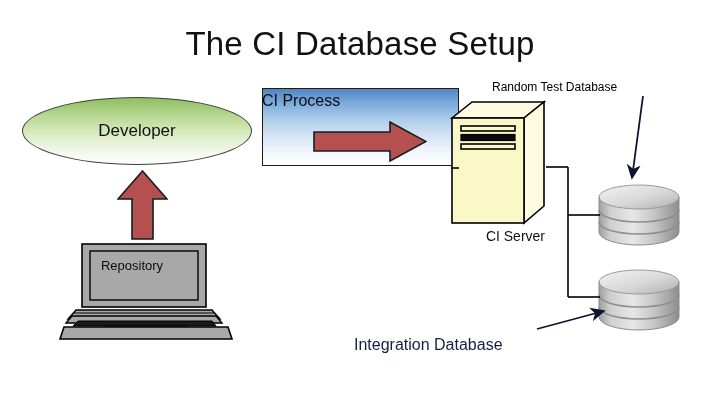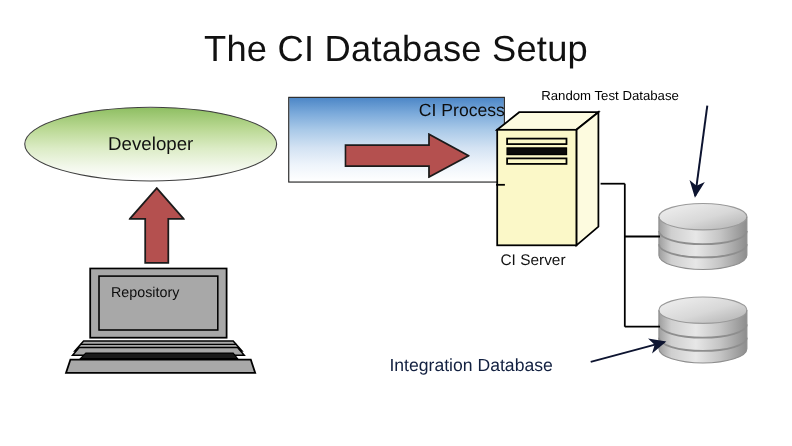--- a/index.html
+++ b/index.html
@@ -72,21 +72,21 @@
     height: 78px;
     border: 1.5px solid #1b1b1b;
     background: linear-gradient(to bottom, #4d87c7 0%, #7aa9da 18%, #a9c9e8 38%, #d4e3f3 60%, #eef4fb 80%, #ffffff 100%);
     box-sizing: border-box;
   }
   #ci-process-label {
     position: absolute;
     left: 262px;
     top: 92px;
     width: 197px;
-    text-align: right;
+    text-align: left;
     font-size: 16px;
     color: #0d0d0d;
     white-space: nowrap;
   }
 
   
   #ci-arrow {
     position: absolute;
     left: 313px;
     top: 121px;
@@ -109,21 +109,21 @@
     left: 450px;
     top: 100px;
     width: 96px;
     height: 125px;
   }
   #ci-server-label {
     position: absolute;
     left: 455px;
     top: 228px;
     width: 90px;
-    text-align: left;
+    text-align: right;
     font-size: 14px;
     line-height: 17px;
     color: #111111;
   }
 
   
   #db-random {
     position: absolute;
     left: 595px;
     top: 184px;
@@ -152,21 +152,21 @@
     position: absolute;
     left: 492px;
     top: 80px;
     font-size: 12px;
     color: #000000;
     white-space: nowrap;
   }
   #integration-db-label {
     position: absolute;
     left: 354px;
-    top: 324px;
+    top: 336px;
     font-size: 16px;
     color: #122040;
     white-space: nowrap;
   }
 
   
   #developer-laptop {
     position: absolute;
     left: 56px;
     top: 243px;

